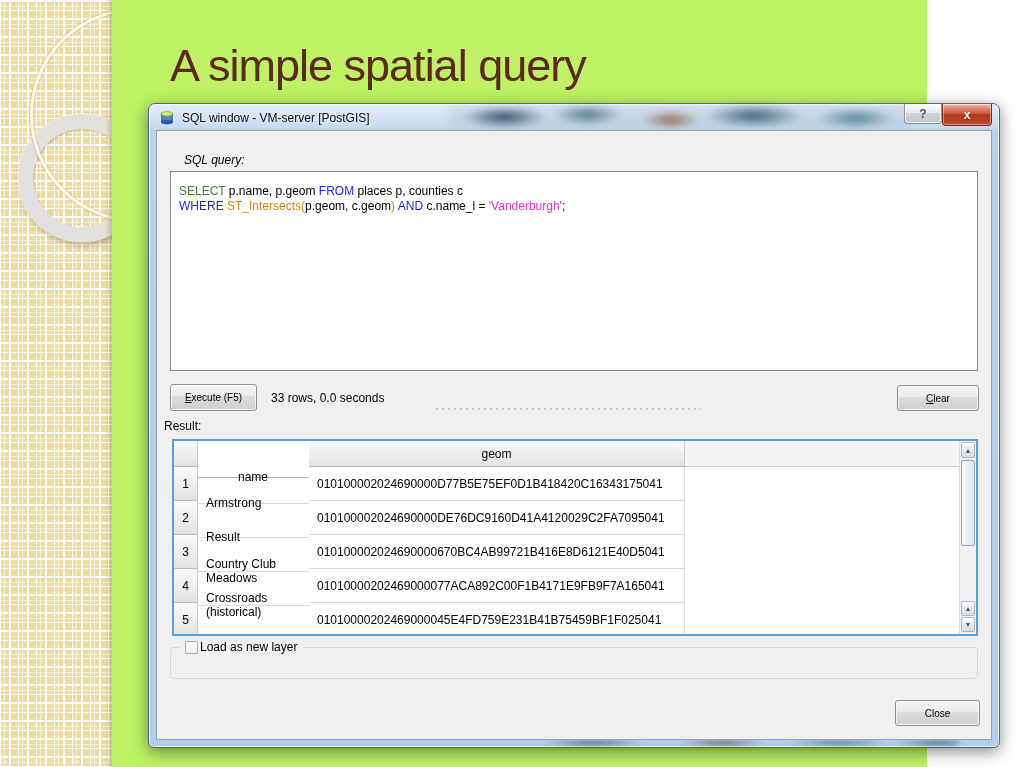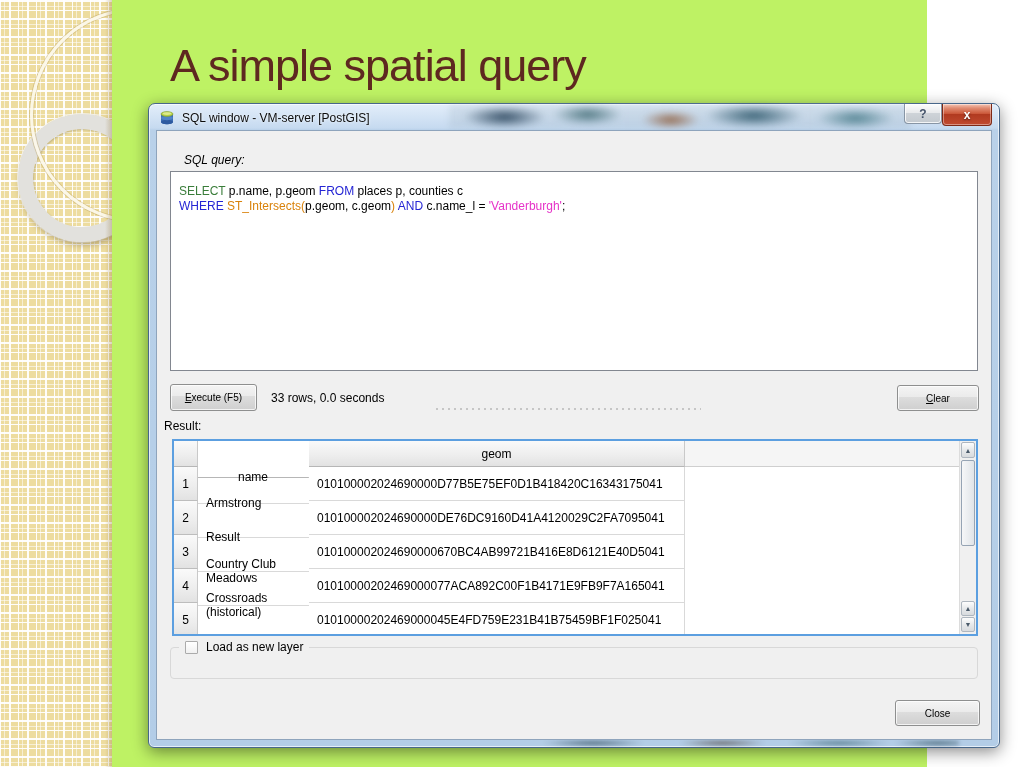--- a/index.html
+++ b/index.html
@@ -129,21 +129,21 @@
   .sb-thumb  { position:absolute; left:1px; top:19px; width:14px; height:86px;
     background:linear-gradient(90deg,#f6f7f8,#e0e4e8); border:1px solid #96a4b4;
     border-radius:2px; }
   .sb-up2    { bottom:18px; }
   .sb-down   { bottom:2px; }
 
   
   .groupbox { position:absolute; left:13px; top:516px; width:808px; height:32px;
     border:1px solid #d8d8d8; border-radius:4px; }
   .gb-title { position:absolute; left:8px; top:-8px; background:#f0f0f0; padding:0 6px;
-    display:flex; align-items:flex-end; gap:8px; font-size:12px; }
+    display:flex; align-items:flex-end; gap:2px; font-size:12px; }
   .checkbox { width:13px; height:13px; border:1px solid #ababab; border-radius:1px;
     background:linear-gradient(180deg,#ffffff,#f1f1f1); }
 </style>
 </head>
 <body>
 
 <div class="stage">
 
   <div class="sidebar">
     <div class="circle-thick"></div>

